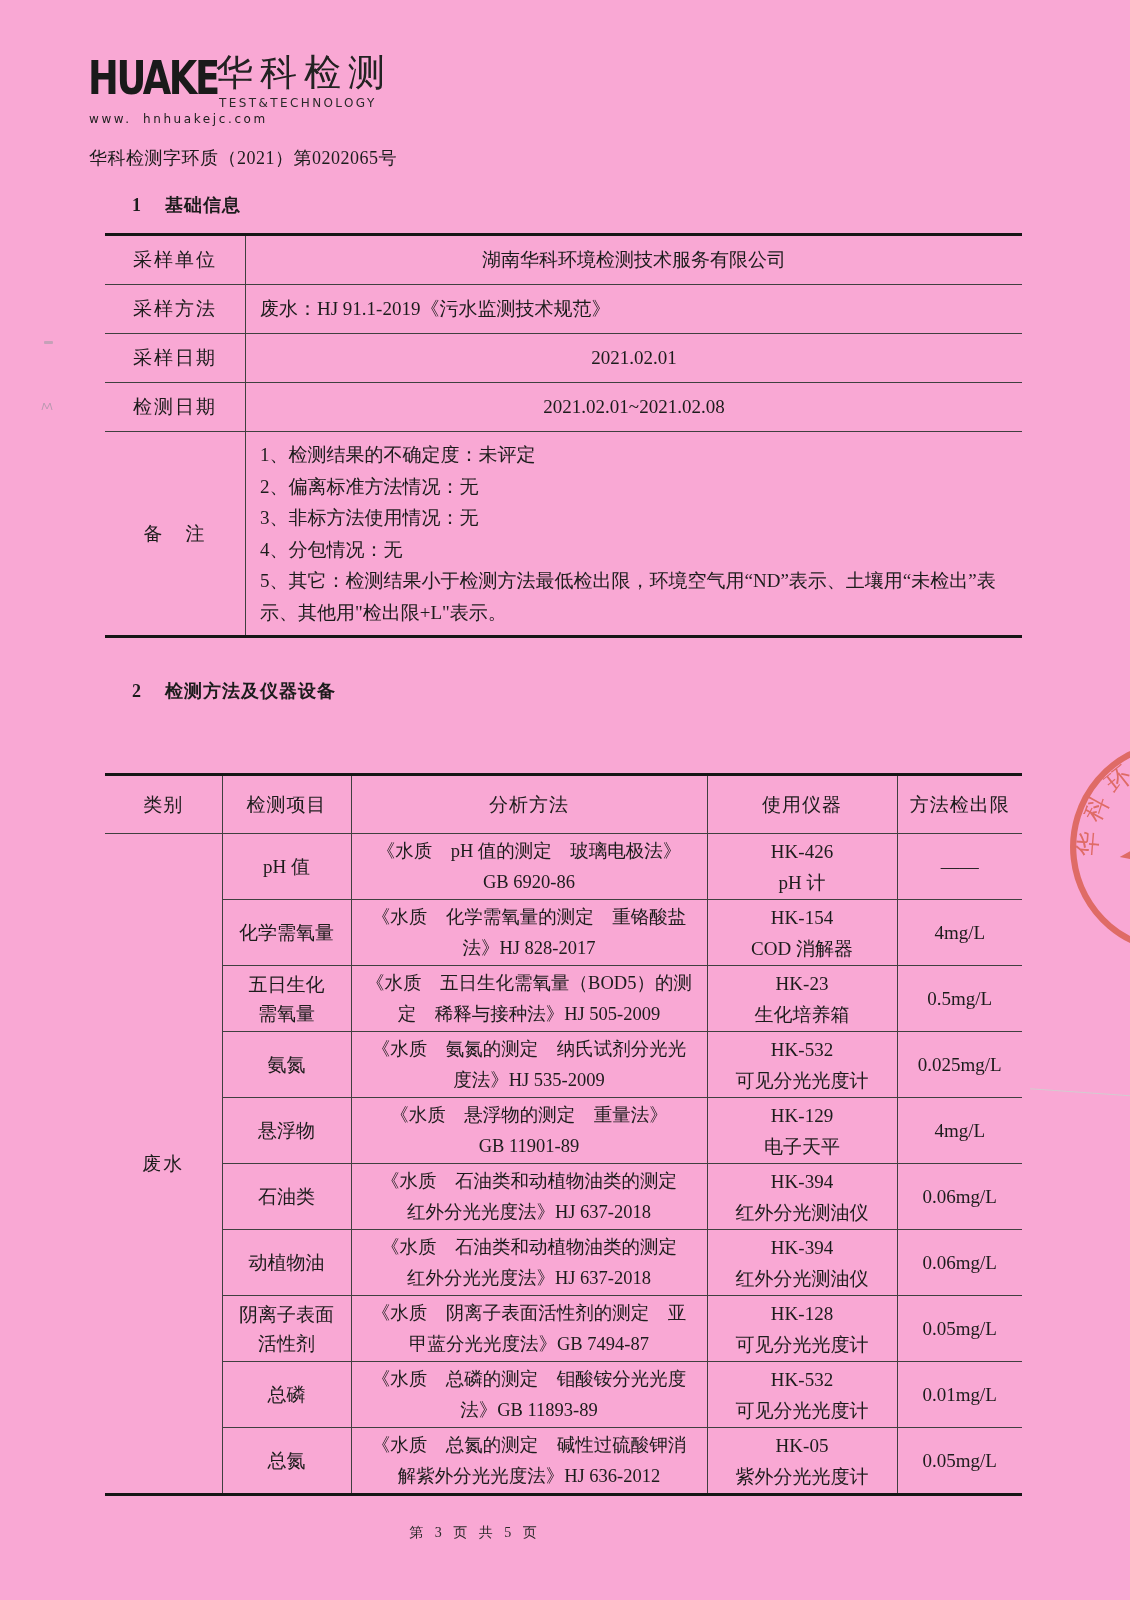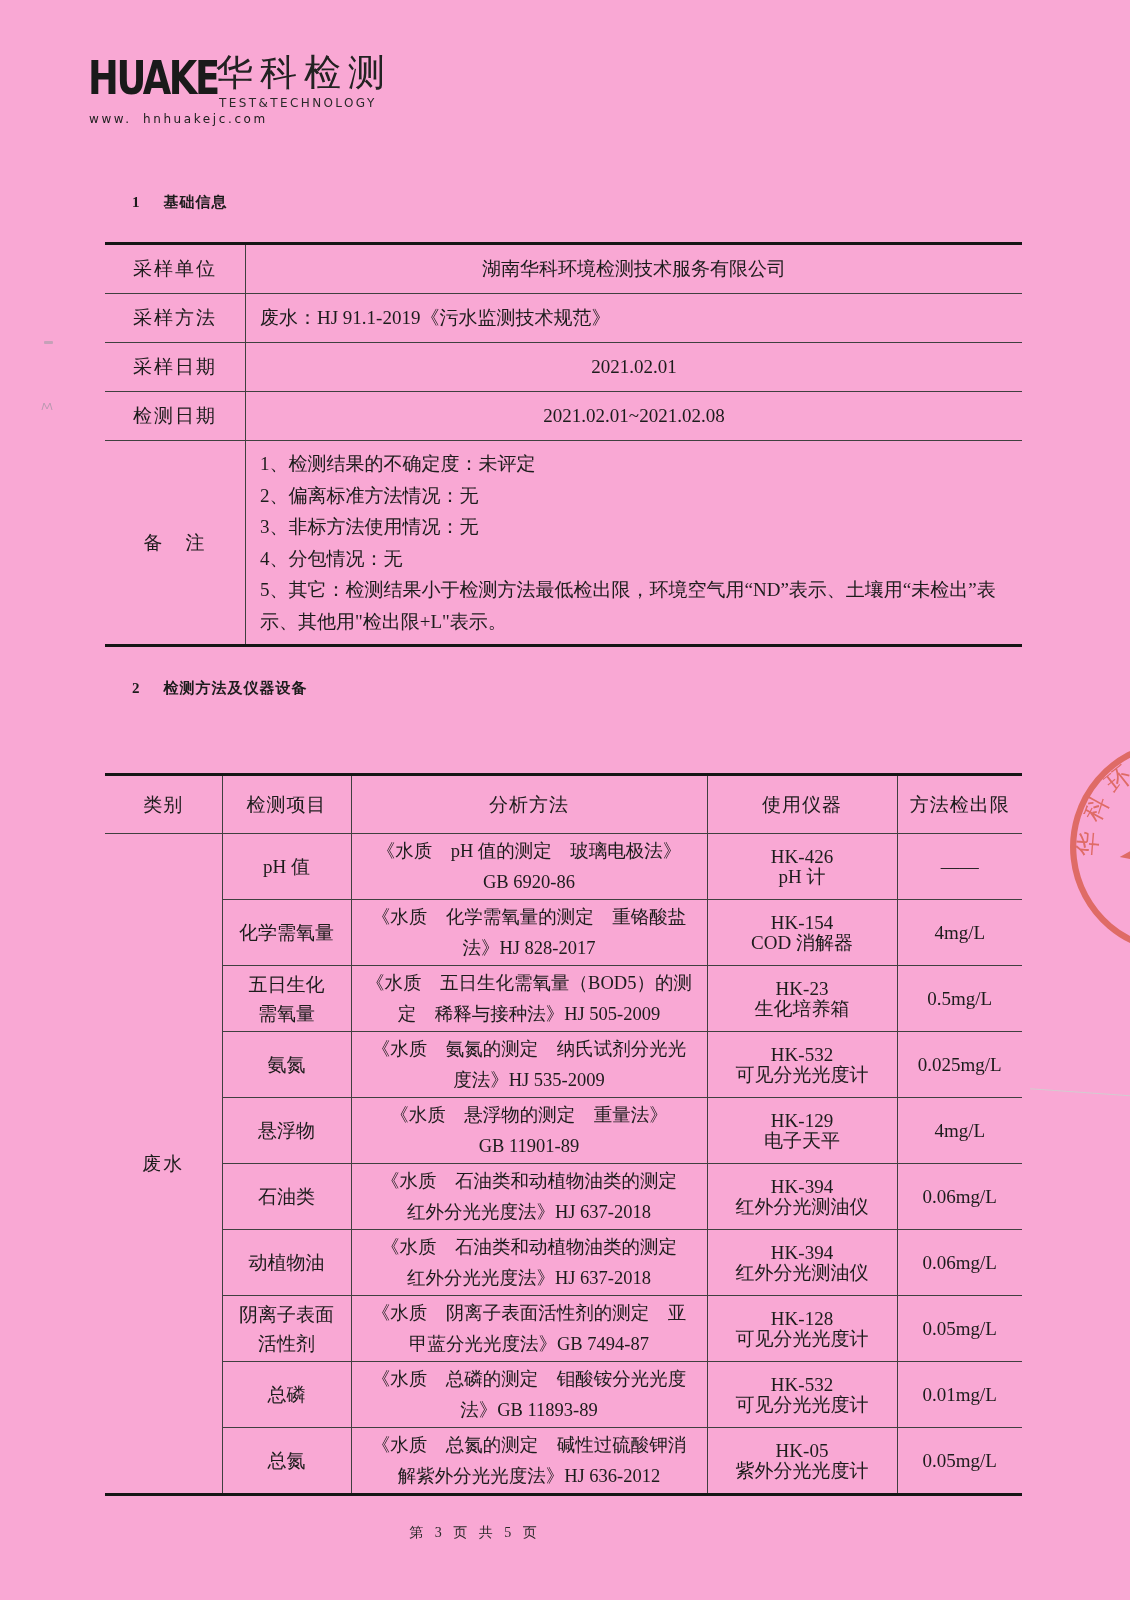--- a/index.html
+++ b/index.html
@@ -15,46 +15,46 @@
     font-family:"DejaVu Sans",sans-serif;font-weight:900;
     font-size:46px;line-height:38px;letter-spacing:-3px;color:#1a1a1a;
     transform:scaleX(.80);transform-origin:left top;
   }
   .logo-cn{position:absolute;left:128px;top:0;font-size:37px;line-height:42px;letter-spacing:7px;color:#222;}
   .logo-en{position:absolute;left:131px;top:44px;font-family:"DejaVu Sans",sans-serif;font-size:12px;letter-spacing:2.4px;color:#2b2b2b;}
   .logo-web{position:absolute;left:1px;top:60px;font-family:"DejaVu Sans",sans-serif;font-size:12px;letter-spacing:2.6px;word-spacing:5px;color:#202020;}
   .doc-number{position:absolute;left:89px;top:146px;font-size:18px;letter-spacing:.5px;}
 
   
-  .sec-heading{position:absolute;left:132px;font-size:15px;font-weight:bold;letter-spacing:1px;}
+  .sec-heading{position:absolute;left:132px;font-size:18px;font-weight:bold;letter-spacing:1px;}
   .sec-heading .sec-num{display:inline-block;margin-right:24px;letter-spacing:0;}
   #sec1-heading{top:193px;}
   #sec2-heading{top:679px;}
   .table-title{position:absolute;left:105px;width:917px;top:734px;text-align:center;font-size:19.5px;font-weight:bold;letter-spacing:1px;}
 
   
   .tbl-wrap{position:absolute;left:105px;width:917px;border-top:3px solid #161616;border-bottom:3px solid #161616;}
-  #table1-wrap{top:242px;}
+  #table1-wrap{top:233px;}
   #table2-wrap{top:773px;}
   table{border-collapse:collapse;width:100%;border-style:hidden;table-layout:fixed;}
   td,th{border:1px solid #404040;font-size:19px;font-weight:normal;vertical-align:middle;padding:0;}
 
   
   .info-label{width:140px;height:48px;text-align:center;letter-spacing:2px;}
   .info-value{text-align:center;padding:0 10px;}
   .remark-label{height:190px;}
   .remarks-cell{text-align:left;padding:7px 12px 7px 14px;line-height:31.5px;}
 
   
   #table2 th{height:57px;text-align:center;letter-spacing:1px;}
   #table2 td{height:65px;}
   .c-cat{text-align:center;letter-spacing:2px;}
   .c-item{text-align:center;white-space:pre-line;line-height:29px;padding:0 4px;}
   .c-method{text-align:center;white-space:pre-line;line-height:31px;padding:0 6px;font-size:18.5px;}
-  .c-instr{text-align:center;white-space:pre-line;line-height:20px;}
+  .c-instr{text-align:center;white-space:pre-line;line-height:31px;}
   .c-limit{text-align:center;}
 
   
   .footer{position:absolute;left:0;top:1524px;width:950px;text-align:center;font-size:14px;letter-spacing:4px;color:#2a2a2a;}
 
   
   .stamp{position:absolute;left:1042px;top:712px;width:270px;height:270px;}
 
   
   .mark-a{position:absolute;left:44px;top:341px;width:9px;height:3px;background:#9a9aa0;opacity:.55;border-radius:1px;}
@@ -65,20 +65,21 @@
 <body>
 
 <div class="page">
 
   <div class="logo">
     <div class="logo-huake">HUAKE</div>
     <div class="logo-cn">华科检测</div>
     <div class="logo-en">TEST&amp;TECHNOLOGY</div>
     <div class="logo-web">www. hnhuakejc.com</div>
   </div>
+  <div class="doc-number">华科检测字环质（2021）第0202065号</div>
 
   <div class="sec-heading" id="sec1-heading">
     <span class="sec-num">1</span><span>基础信息</span>
   </div>
 
   <div class="tbl-wrap" id="table1-wrap">
     <table id="table1">
       <tbody>
           <tr>
             <td class="info-label">采样单位</td>

